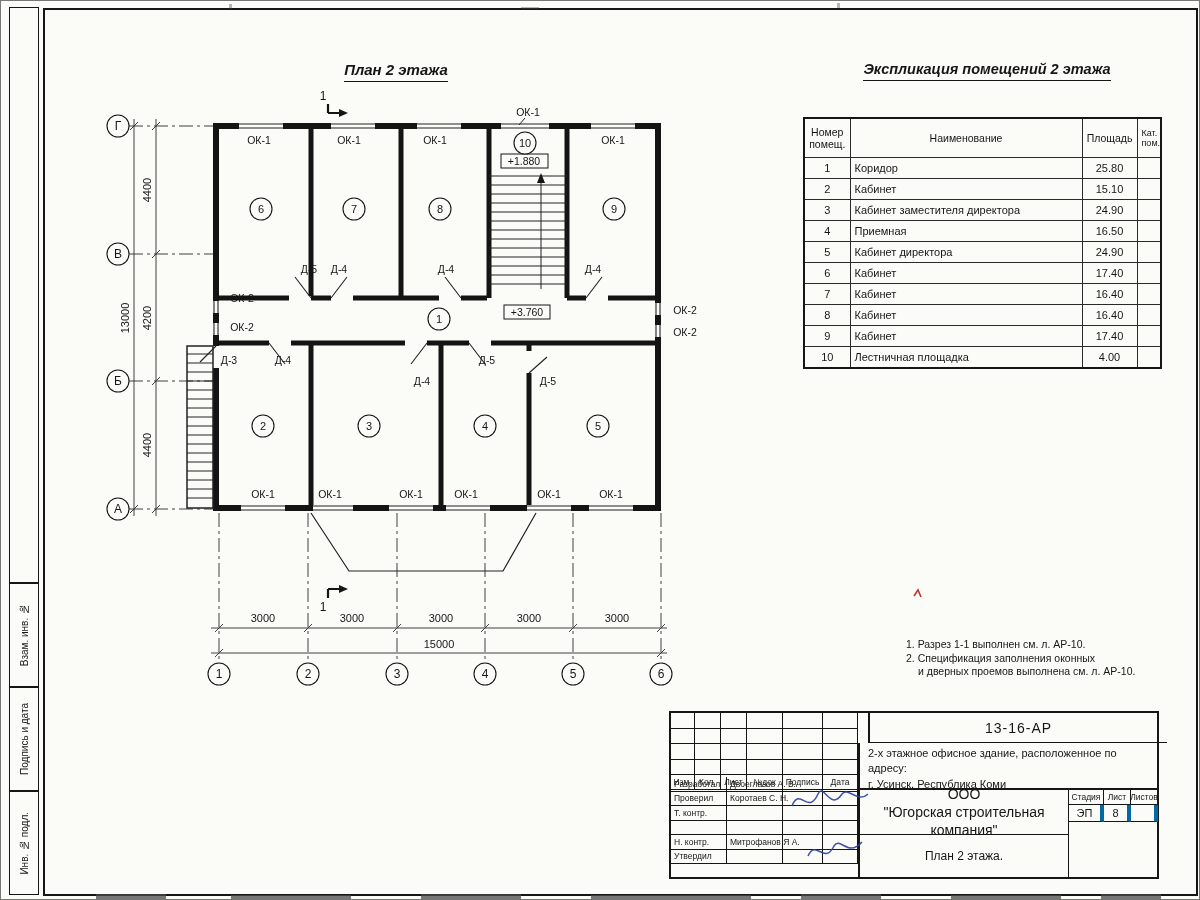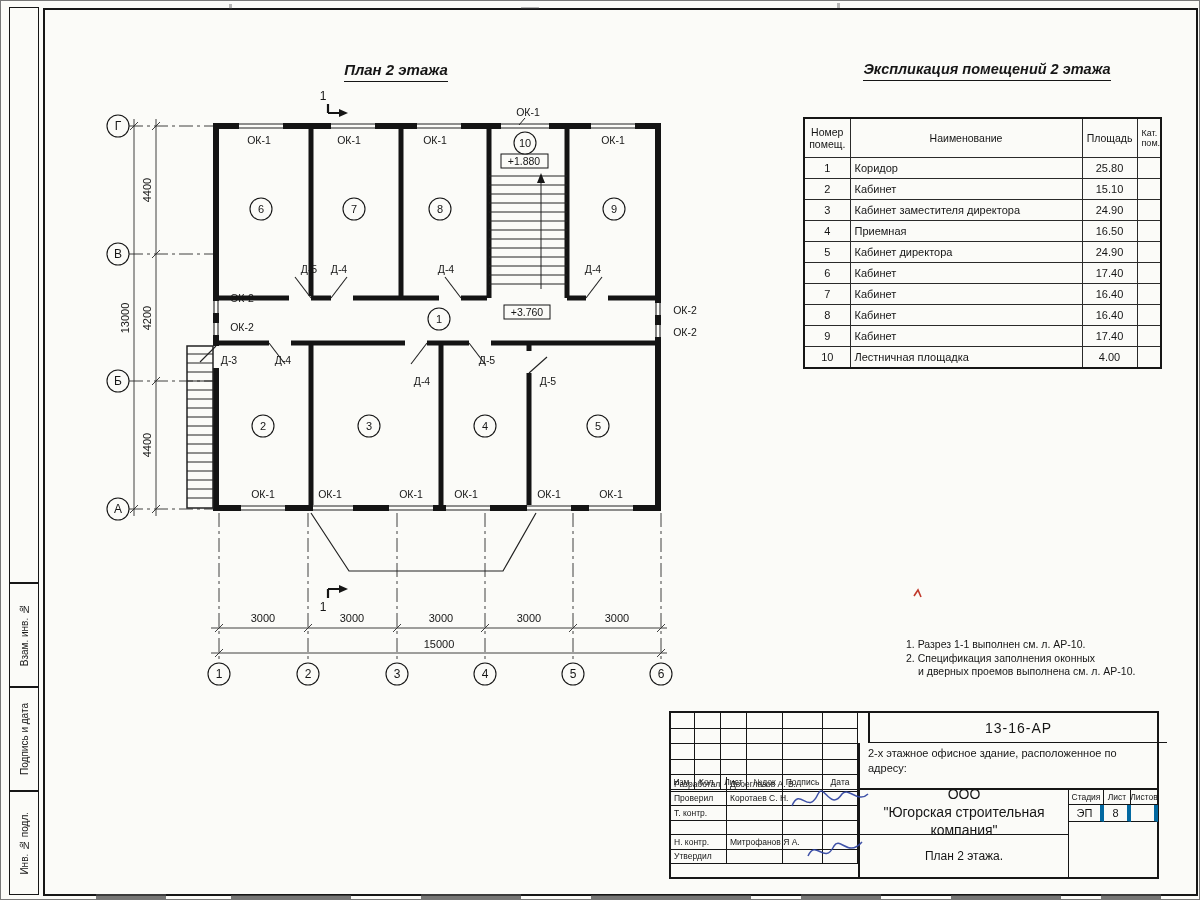--- a/index.html
+++ b/index.html
@@ -430,20 +430,21 @@
         <div></div>
         <div></div>
       <div>Утвердил</div>
         <div></div>
         <div></div>
         <div></div>
     </div>
     <div class="abs tb-doc">13-16-АР</div>
     <div class="abs tb-desc">
       <div>2-х этажное офисное здание, расположенное по адресу:</div>
+      <div>г. Усинск, Республика Коми</div>
     </div>
     <div class="abs tb-org">
       <div>ООО</div>
       <div>"Югорская строительная компания"</div>
     </div>
     <div class="abs tb-sheettitle">План 2 этажа.</div>
     <div class="abs tb-shdr">
       <div>Стадия</div>
       <div>Лист</div>
       <div>Листов</div>

